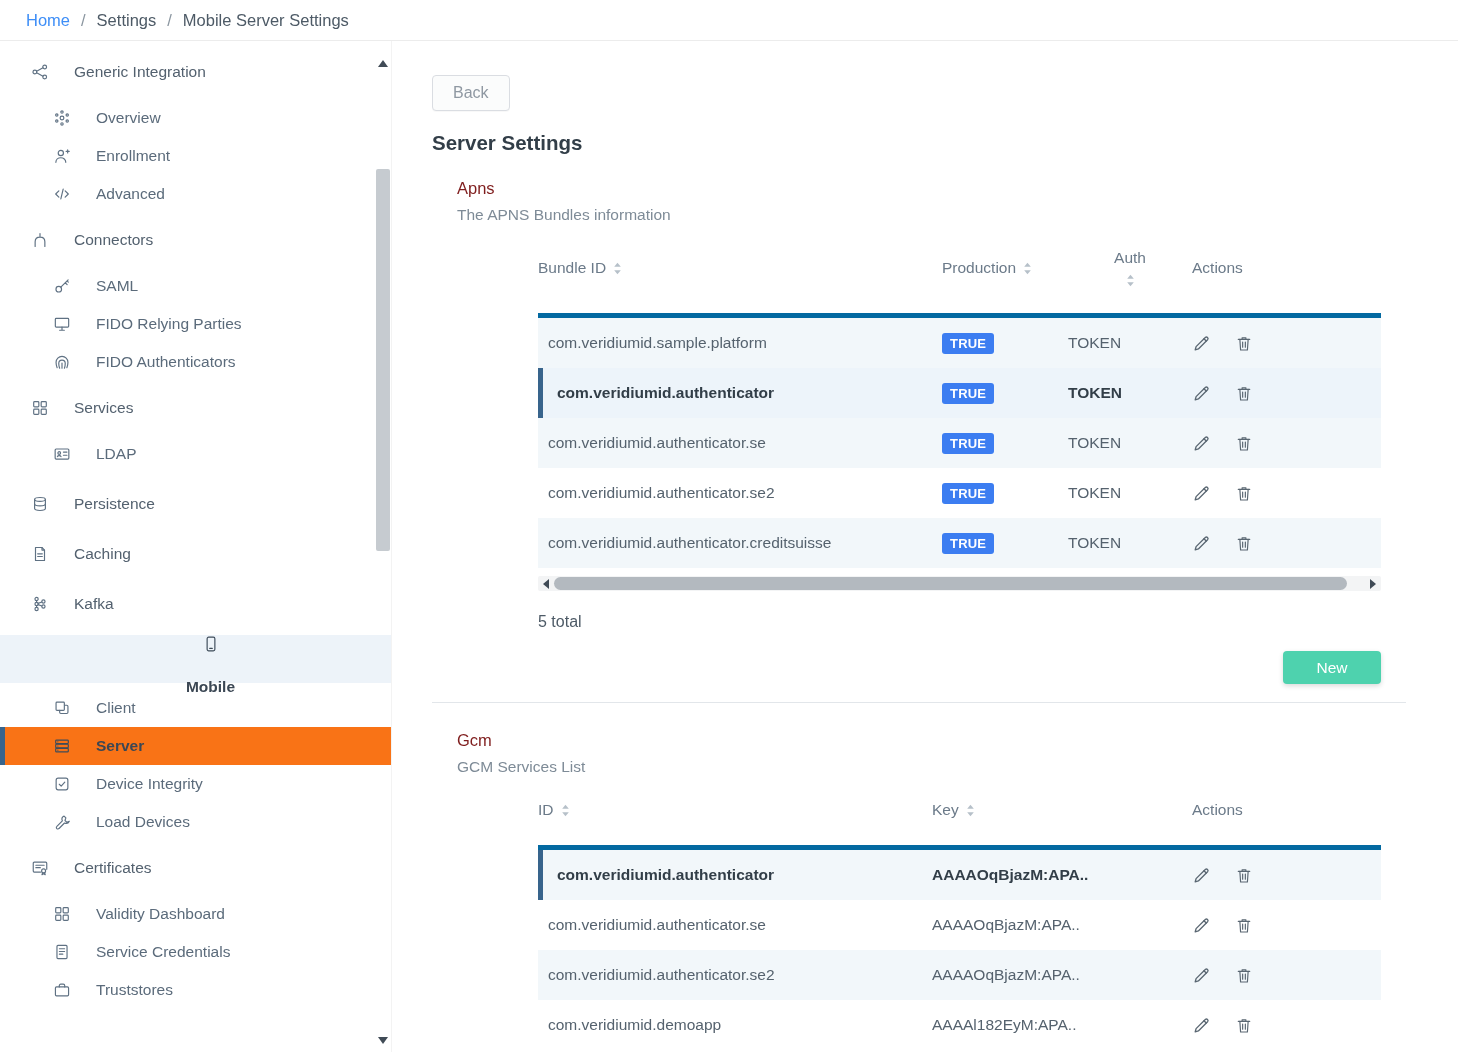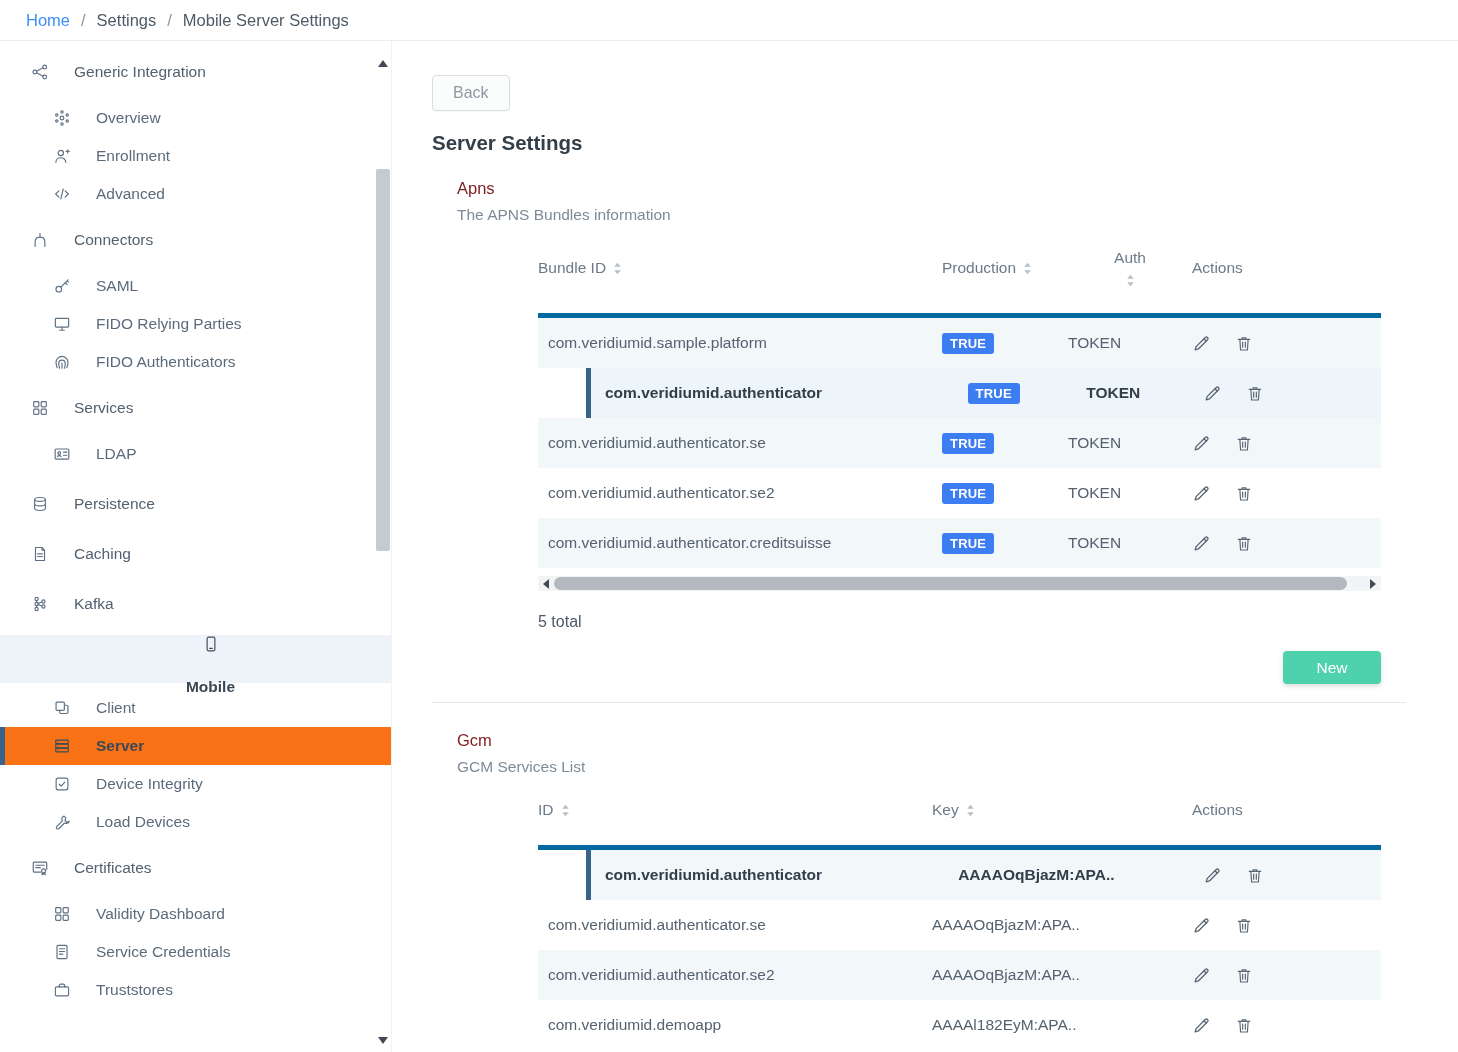--- a/index.html
+++ b/index.html
@@ -52,21 +52,21 @@
   .c-bundle { width: 404px; padding-left: 10px; }
   .c-prod { width: 126px; }
   .c-auth { width: 124px; flex-direction: column; }
   .c-actions { width: 189px; display: flex; align-items: center; gap: 24px; }
   .c-id { width: 394px; padding-left: 10px; }
   .c-key { width: 260px; }
   .thead .c-bundle, .thead .c-id { padding-left: 0; }
 
   .trow { display: flex; align-items: center; height: 50px; position: relative; color: #55626e; }
   .rows .trow:nth-child(odd) { background: var(--stripe, #f2f7fa); }
-  .trow.selected { background: var(--selected-row, #edf4fa); font-weight: bold; color: #323e48; margin-left: 48px; }
+  .trow.selected { background: var(--selected-row, #edf4fa); font-weight: bold; color: #323e48; }
   .trow.selected::before { content: ""; position: absolute; left: 0; top: 0; bottom: 0; width: 5px; background: var(--selected-bar, #38648c); }
   .trow.selected .c-bundle, .trow.selected .c-id { padding-left: 19px; }
 
   .badge { display: inline-block; background: var(--badge-blue, #3c7df1); color: #fff; font-size: 13px; font-weight: bold; padding: 3px 8px; border-radius: 3px; letter-spacing: .2px; }
   .act { display: inline-flex; color: #5a6772; cursor: pointer; }
 
   .hscroll { display: flex; align-items: center; height: 15px; margin-top: 8px; background: #f3f4f5; border-radius: 2px; }
   .hs-btn { width: 16px; height: 15px; display: flex; align-items: center; justify-content: center; cursor: pointer; flex: none; }
   .hs-track { flex: 1; height: 15px; position: relative; }
   .hs-thumb { position: absolute; left: 0; top: 1px; height: 13px; width: calc(100% - 18px); background: #b3b9bf; border-radius: 7px; cursor: pointer; }

